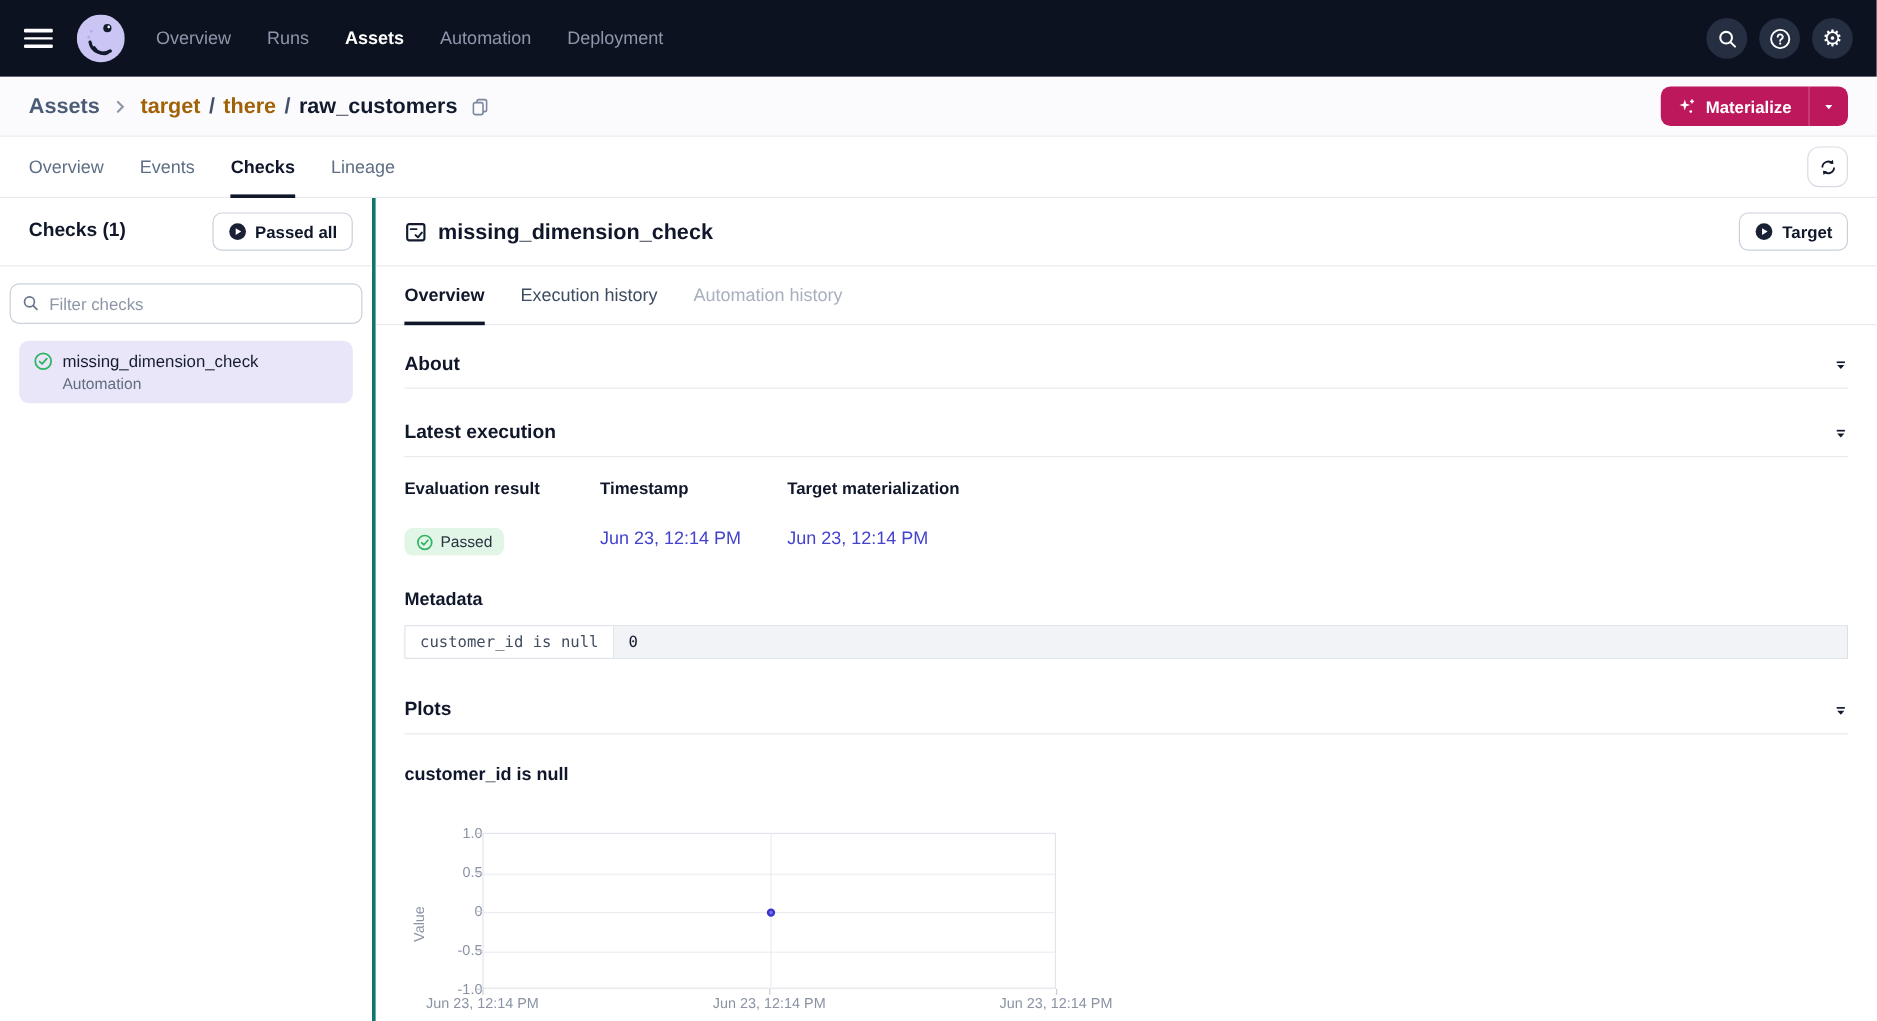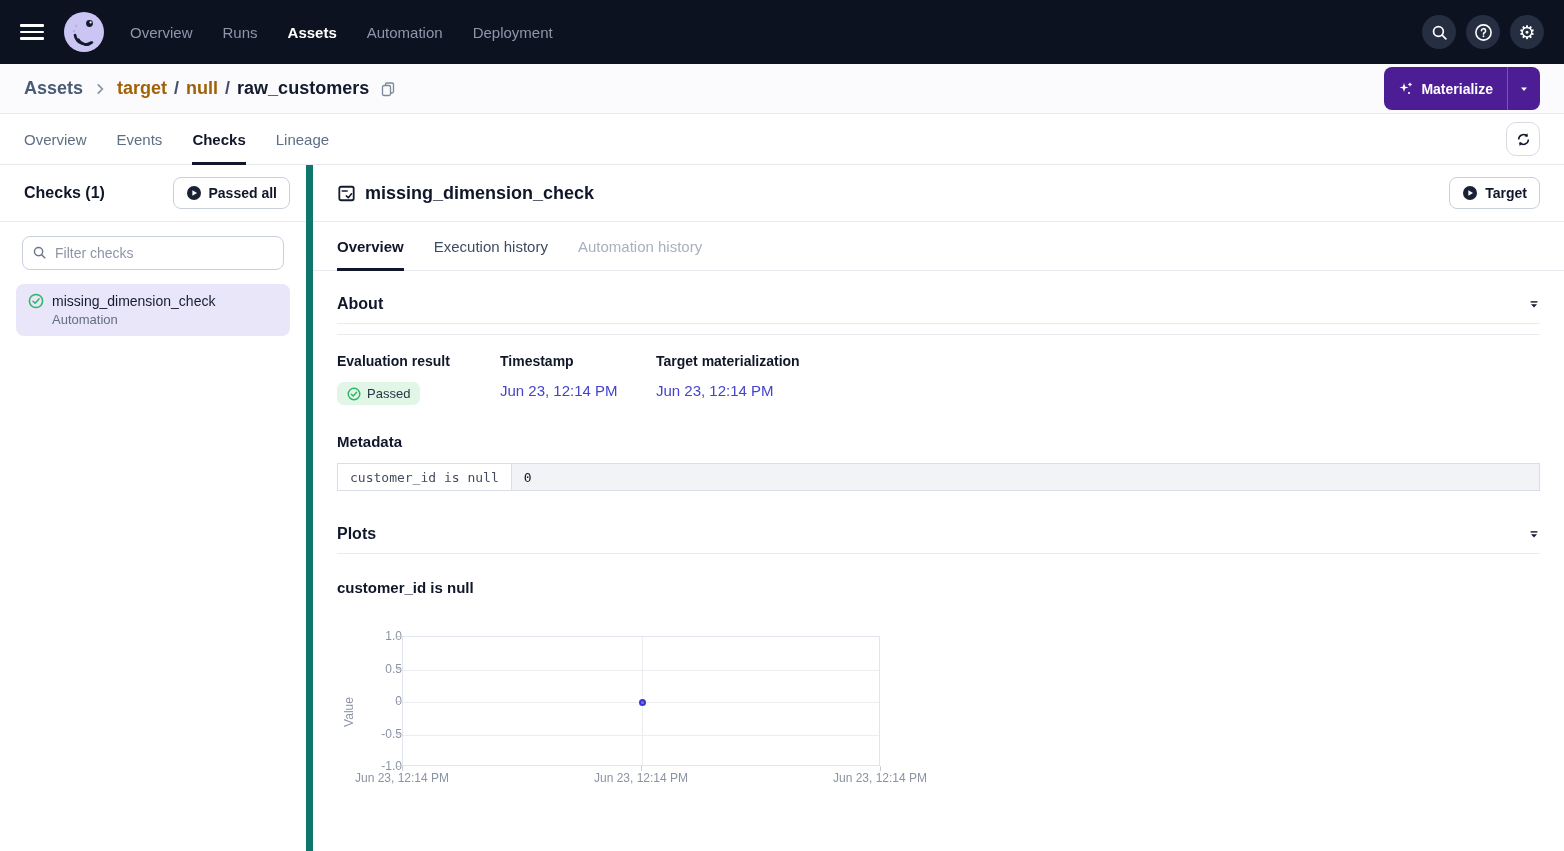--- a/index.html
+++ b/index.html
@@ -21,46 +21,46 @@
 
   
   .crumbrow { height:50px; background:#FBFBFD; border-bottom:1px solid #E8EAF0; display:flex;
     align-items:center; padding:0 24px; }
   .crumb-root { font-size:18px; font-weight:600; color:#4A5B76; cursor:pointer; }
   .crumb-sep { margin:0 10px; display:flex; align-items:center; }
   .crumb-part { font-size:18px; font-weight:700; color:#a16207; margin-right:7px; cursor:pointer; }
   .crumb-part.slash { color:#44506A; cursor:default; }
   .crumb-part.last { color:#121A2E; }
   .copy-btn { margin-left:4px; cursor:pointer; display:flex; align-items:center; }
-  .materialize { margin-left:auto; display:flex; height:43px; background:#4c1d95; border-radius:8px;
+  .materialize { margin-left:auto; display:flex; height:33px; background:#be185d; border-radius:8px;
     overflow:hidden; cursor:pointer;text-align:center; }
   .materialize .main-seg { display:flex; align-items:center; gap:7px; padding:0 14px; color:#fff;
     font-size:14px; font-weight:600; }
   .materialize .caret-seg { width:33px; display:flex; align-items:center; justify-content:center;
     border-left:1px solid rgba(255,255,255,0.25); }
 
   
   .tabsrow { height:51px; border-bottom:1px solid #E8EAF0; display:flex; align-items:stretch;
     padding:0 24px; background:#fff; }
   .tab { font-size:15px; color:#5E6E85; font-weight:500; display:flex; align-items:center;
     margin-right:30px; position:relative; cursor:pointer; }
   .tab.active { color:#10172A; font-weight:700; }
   .tab.active::after { content:""; position:absolute; left:0; right:0; bottom:-1px; height:3px; background:#10172A; }
   .refresh-btn { margin-left:auto; align-self:center; width:34px; height:34px; border:1px solid #D7DCE4;
     border-radius:10px; background:#fff; display:flex; align-items:center; justify-content:center; cursor:pointer; }
 
   
   .panes { display:flex; height:686px; }
-  .leftpane { width:313px; border-right:7px solid #0f766e; display:flex; flex-direction:column; }
+  .leftpane { width:313px; border-right:3px solid #0f766e; display:flex; flex-direction:column; }
   .leftpane-head { height:57px; border-bottom:1px solid #E8EAF0; display:flex; align-items:center;
     justify-content:space-between; padding:0 16px 0 24px; }
   .leftpane-title { font-size:16px; font-weight:700; color:#10172A; }
   .btn { display:inline-flex; align-items:center; gap:7px; height:32px; padding:0 12px; background:#fff;
     border:1px solid #C9D0DB; border-radius:8px; font-size:14px; font-weight:600; color:#10172A; cursor:pointer; }
-  .filter-wrap { margin:14px 22px 12px; position:relative; }
+  .filter-wrap { margin:14px 8px 12px; position:relative; }
   .filter-input { width:100%; height:34px; border:1px solid #C9D0DB; border-radius:8px; padding:0 10px 0 32px;
     font-size:14px; color:#10172A; outline:none; font-family:inherit; }
   .filter-input::placeholder { color:#8C96A8; }
   .filter-icon { position:absolute; left:10px; top:9px; }
   .check-item { margin:2px 16px; background:#E9E6FA; border-radius:8px; padding:9px 12px; cursor:pointer; }
   .check-item .row1 { display:flex; align-items:center; gap:8px; }
   .check-item .name { font-size:14px; font-weight:500; color:#151C31; }
   .check-item .status { font-size:13px; color:#626E80; margin:3px 0 0 24px; }
 
   .mainpane { flex:1; display:flex; flex-direction:column; overflow:hidden; }
@@ -75,21 +75,21 @@
   .subtab.active::after { content:""; position:absolute; left:0; right:0; bottom:-1px; height:3px; background:#10172A; }
   .subtab.disabled { color:#A8B0BE; cursor:default; }
 
   .content { padding:0 24px; flex:1; }
   .section-head { display:flex; align-items:center; justify-content:space-between; margin-top:24px; }
   .section-title { font-size:16px; font-weight:700; color:#10172A; }
   .section-hr { border:none; border-top:1px solid #E8EAF0; margin-top:10px; }
   .about-text { font-size:14px; color:#1A2232; margin-top:17px; }
 
   .exec-grid { display:flex; margin-top:18px; }
-  .exec-col { display:flex; flex-direction:column; gap:13px; }
+  .exec-col { display:flex; flex-direction:column; gap:25px; }
   .exec-col.c1 { width:163px; } .exec-col.c2 { width:156px; }
   .exec-col .colhead { font-size:14px; font-weight:700; color:#10172A; }
   .badge-pass { display:inline-flex; align-items:center; gap:6px; background:#E1F6E7; border-radius:7px;
     padding:4px 10px; width:max-content; font-size:13px; color:#2A3442; }
   .ts-link { font-size:15px; color:#4443CE; cursor:pointer; }
 
   .meta-heading { font-size:15px; font-weight:700; color:#10172A; margin-top:28px; }
   .meta-table { margin-top:13px; display:flex; border:1px solid #D9DEE7; height:28px;
     font-family:"DejaVu Sans Mono","Liberation Mono",monospace; font-size:13px; }
   .meta-key { display:flex; align-items:center; padding:0 12px; color:#424D5F; border-right:1px solid #D9DEE7;
@@ -165,21 +165,21 @@
 
 <div class="crumbrow">
   <span class="crumb-root">Assets</span>
   <span class="crumb-sep">
     <svg width="14" height="14" viewBox="0 0 12 12">
         <path d="M4.5 2.5 L8 6 L4.5 9.5" stroke="#8C96A8" stroke-width="1.5" fill="none" stroke-linecap="round"></path>
       </svg>
   </span>
   <span class="crumb-part">target</span>
   <span class="crumb-part slash">/</span>
-  <span class="crumb-part">null</span>
+  <span class="crumb-part">there</span>
   <span class="crumb-part slash">/</span>
   <span class="crumb-part last">raw_customers</span>
   <span class="copy-btn">
     <svg width="16" height="16" viewBox="0 0 16 16">
       <rect x="5.5" y="2" width="8" height="10" rx="1.5" fill="none" stroke="#7A8699" stroke-width="1.3"></rect>
       <rect x="2.5" y="4.5" width="8" height="10" rx="1.5" fill="#FBFBFD" stroke="#7A8699" stroke-width="1.3"></rect>
     </svg>
   </span>
   <div class="materialize">
     <div class="main-seg">
@@ -277,20 +277,27 @@
 
       <div class="section-head">
         <span class="section-title">About</span>
         <svg width="12" height="12" viewBox="0 0 12 12">
           <rect x="2.6" y="3.2" width="6.8" height="1.4" fill="#121A2E"></rect>
           <path d="M3 6.2 h6 L6 9.6 Z" fill="#121A2E"></path>
         </svg>
       </div>
       <hr class="section-hr">
 
+      <div class="section-head" style="margin-top:28px;">
+        <span class="section-title">Latest execution</span>
+        <svg width="12" height="12" viewBox="0 0 12 12">
+          <rect x="2.6" y="3.2" width="6.8" height="1.4" fill="#121A2E"></rect>
+          <path d="M3 6.2 h6 L6 9.6 Z" fill="#121A2E"></path>
+        </svg>
+      </div>
       <hr class="section-hr">
 
       <div class="exec-grid">
         <div class="exec-col c1">
           <span class="colhead">Evaluation result</span>
           <span class="badge-pass">
             <svg width="14" height="14" viewBox="0 0 16 16">
               <circle cx="8" cy="8" r="6.6" fill="none" stroke="#2FB463" stroke-width="1.6"></circle>
               <path d="M5 8.3 L7.1 10.3 L11 5.9" fill="none" stroke="#2FB463" stroke-width="1.6" stroke-linecap="round" stroke-linejoin="round"></path>
             </svg>

